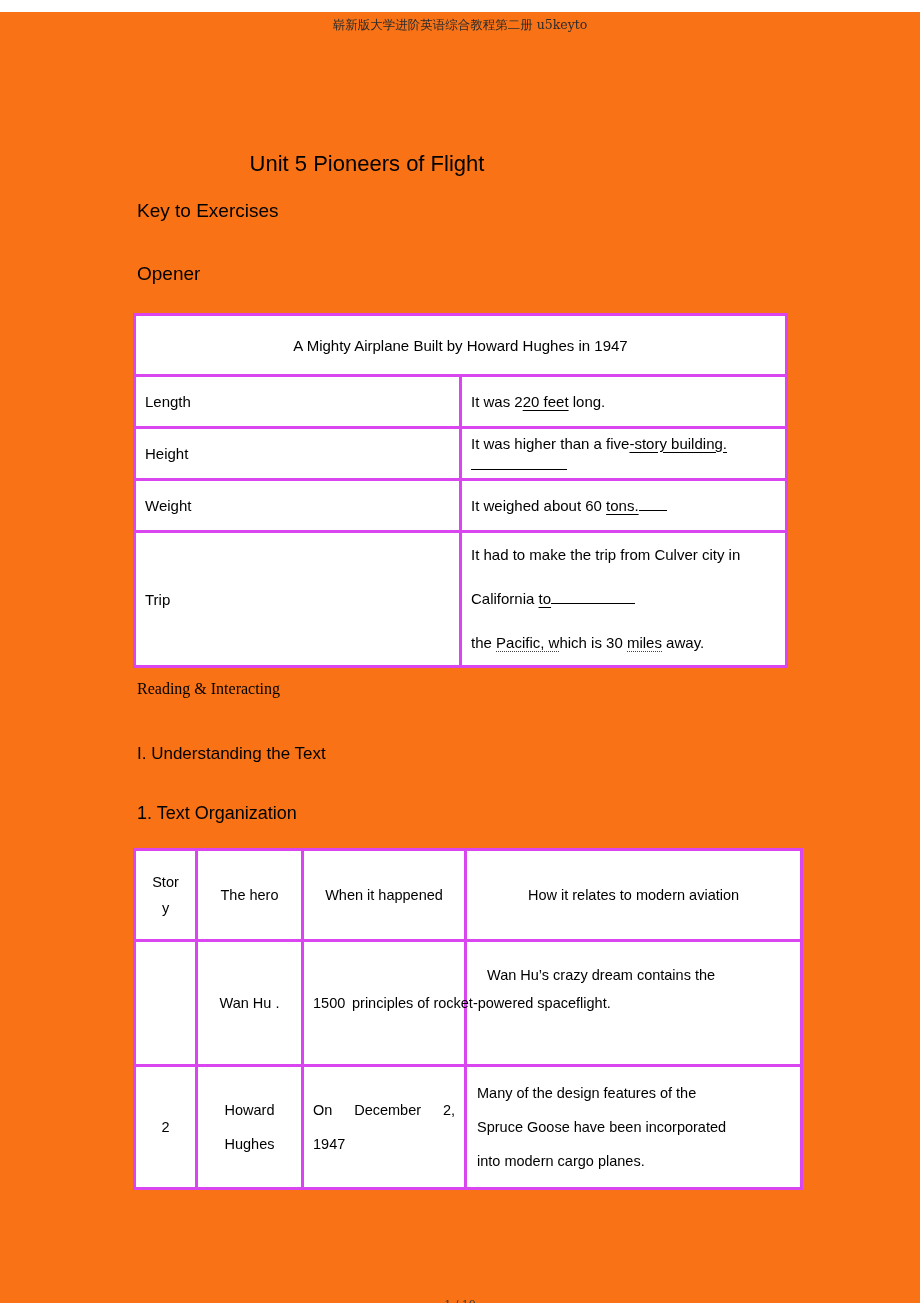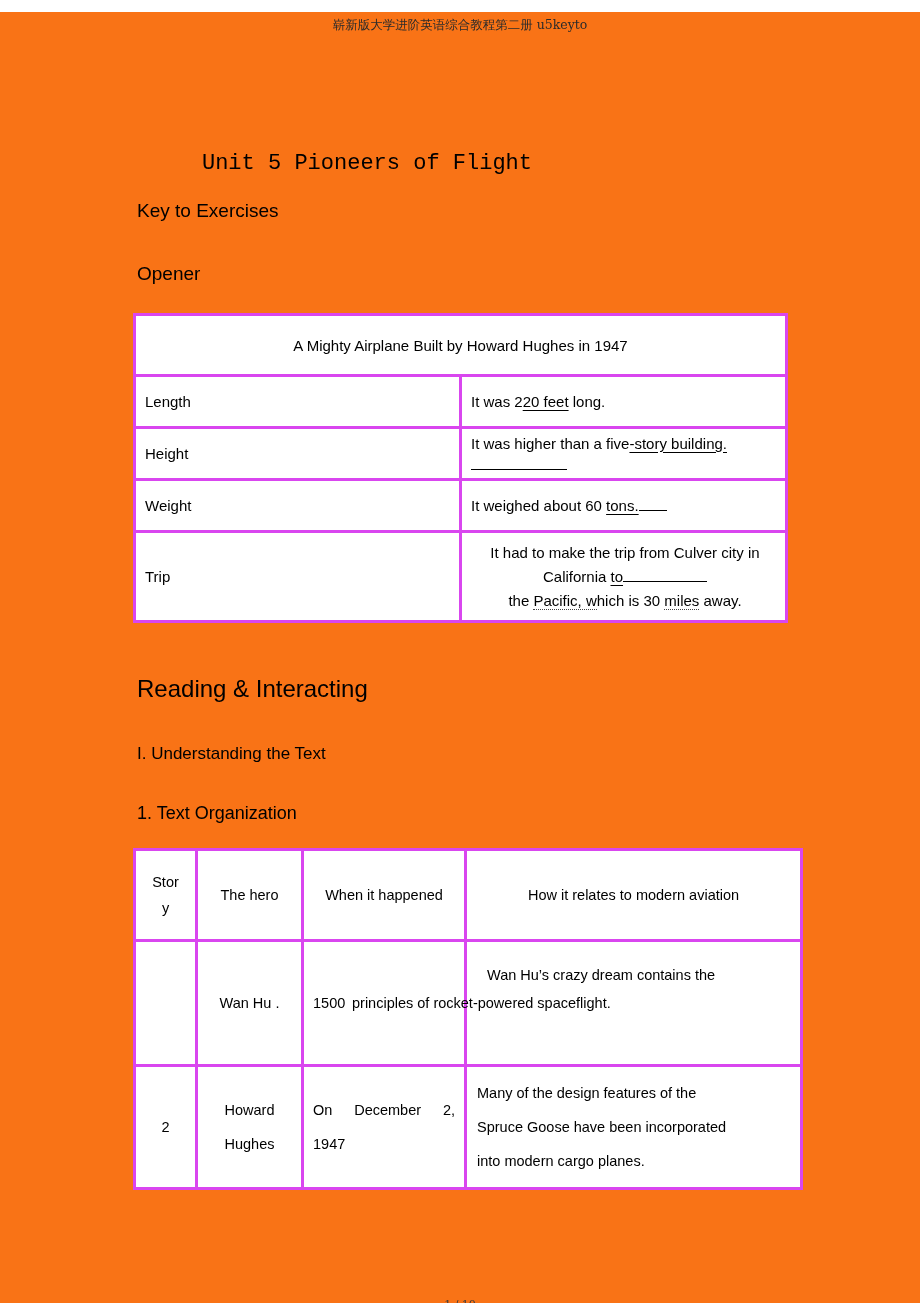--- a/index.html
+++ b/index.html
@@ -52,42 +52,42 @@
   
   .title-main {
     position: absolute;
     top: 122px;
     left: 0;
     width: 734px;
     text-align: center;
     font-size: 22px;
     line-height: 30px;
     font-weight: normal;
-    font-family: Liberation Mono, monospace;
   }
   .h-key {
     position: absolute;
     top: 186px;
     left: 137px;
     font-size: 19px;
     line-height: 26px;
   }
   .h-opener {
     position: absolute;
     top: 249px;
     left: 137px;
     font-size: 19px;
     line-height: 26px;
   }
   .h-reading {
     position: absolute;
     top: 663px;
     left: 137px;
-    font-size: 24px;
+    font-size: 16px;
     line-height: 27px;
+    font-family: Liberation Serif, serif;
   }
   .h-understanding {
     position: absolute;
     top: 730px;
     left: 137px;
     font-size: 17px;
     line-height: 24px;
   }
   .h-textorg {
     position: absolute;
@@ -140,22 +140,21 @@
   #table-opener .val-cell {
     padding-left: 9px;
     padding-right: 6px;
     font-size: 15px;
   }
   .r-short { height: 52px; }
   .r-trip  { height: 90px; }
 
   #table-opener .val-cell.trip-cell {
     vertical-align: middle;
-    line-height: 24px;
-    text-align: center;
+    line-height: 44px;
   }
   .ans-ul {
     text-decoration: underline;
     text-underline-offset: 3px;
   }
   .blank-tail {
     display: inline-block;
     border-bottom: 1px solid #000;
     vertical-align: baseline;
   }

